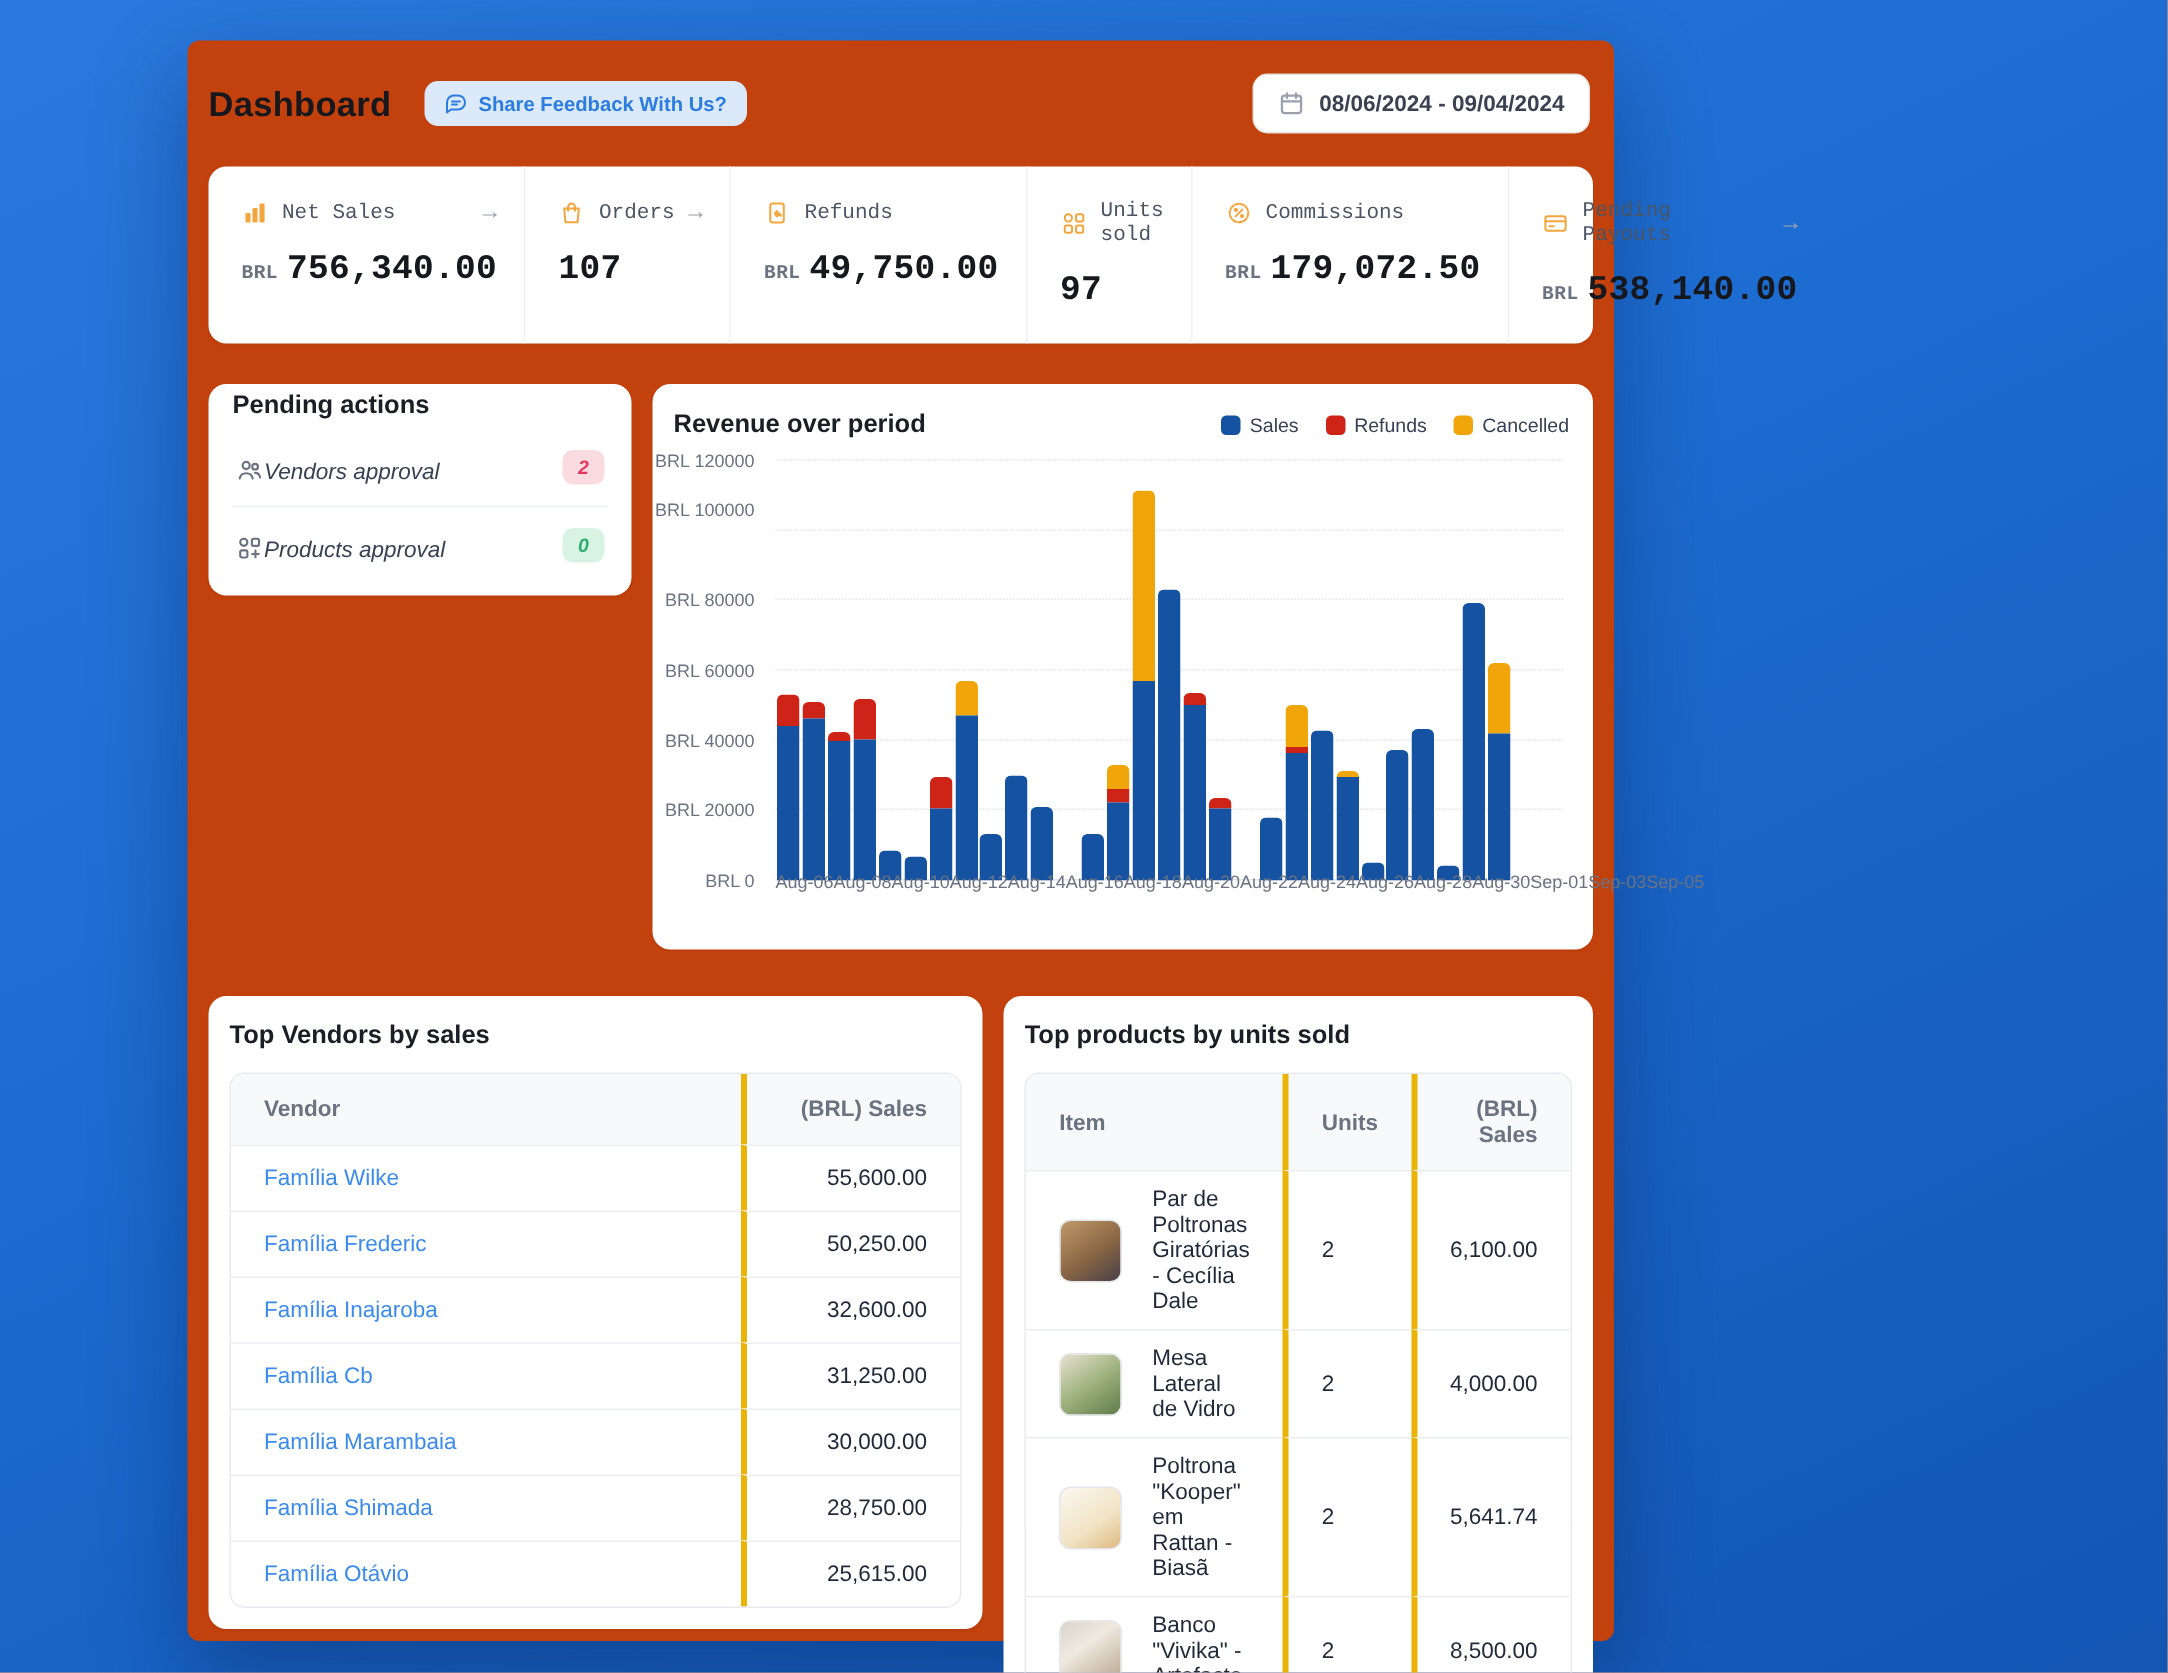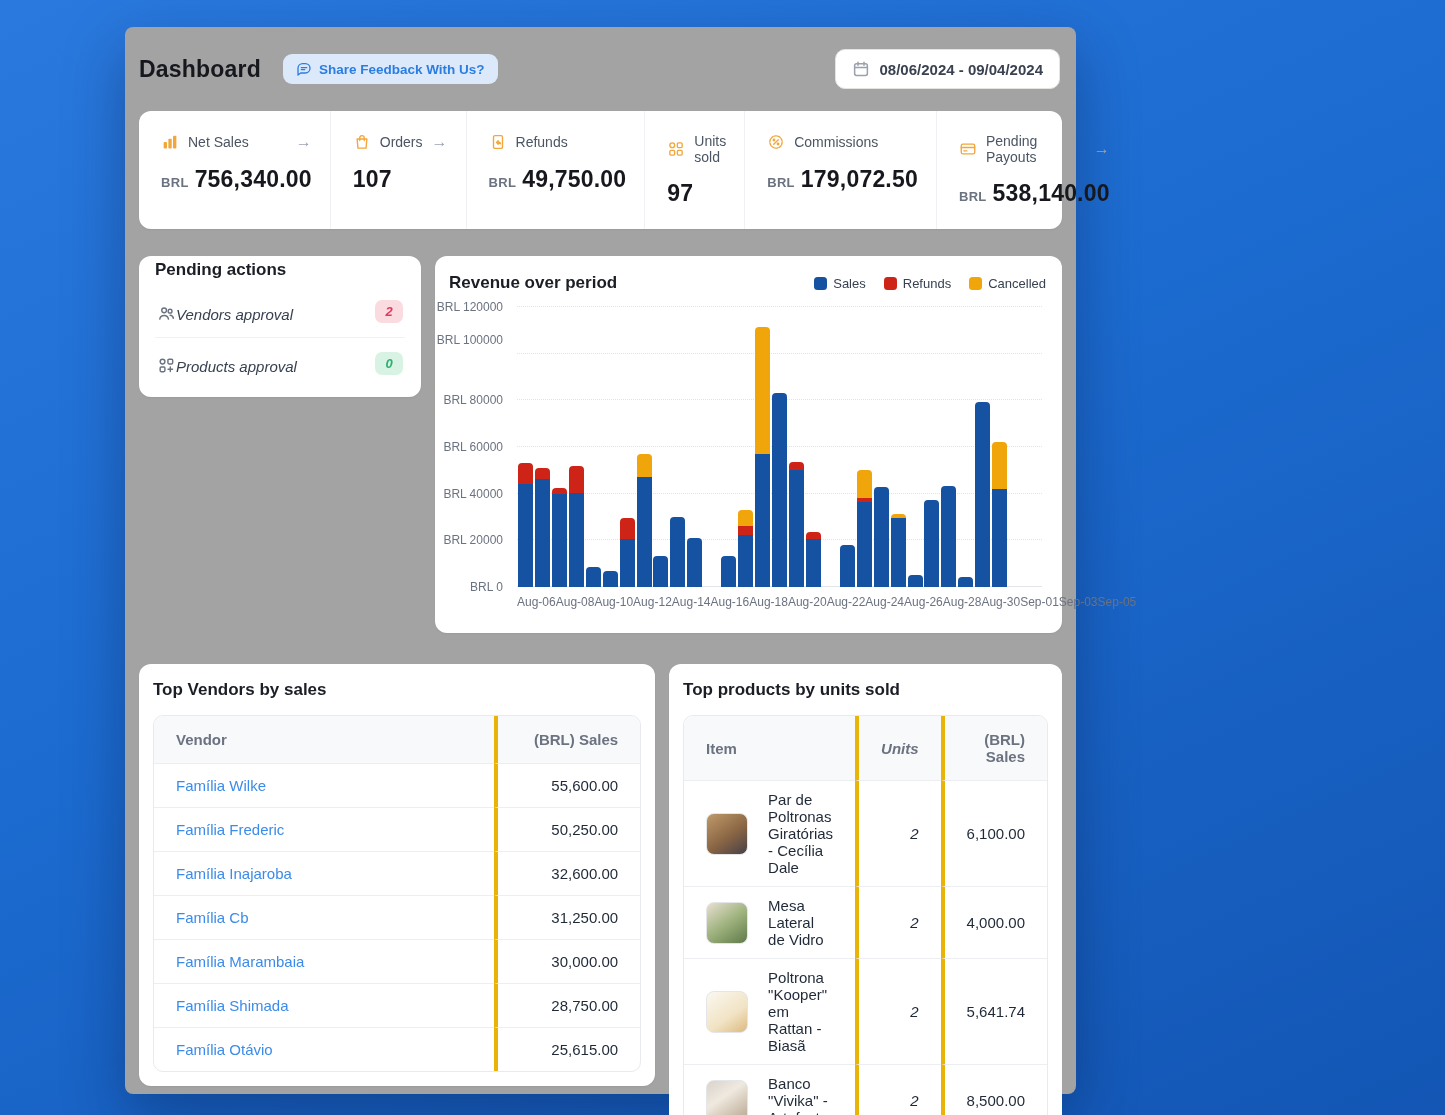--- a/index.html
+++ b/index.html
@@ -4,35 +4,35 @@
 <style>
   * { margin:0; padding:0; box-sizing:border-box; }
   html,body { width:1445px; height:1115px; overflow:hidden; }
   body {
     font-family:"Liberation Sans", sans-serif;
     background: linear-gradient(155deg,#2A79DE 0%,#1C6BD0 45%,#1356B4 100%);
     position:relative; color:#1F2430;
   }
   .panel{
     position:absolute; left:125px; top:27px; width:951px; height:1067px;
-    background:#a3a3a3; border-radius:8px; padding:20px 14px;
+    background:#c2410c; border-radius:8px; padding:20px 14px;
     box-shadow:0 24px 60px rgba(0,20,60,.35);
   }
   
   .hdr{ display:flex; align-items:center; margin:2px 2px 22px 0; }
   .hdr h1{ font-size:23px; font-weight:bold; letter-spacing:.2px; color:#16181D; }
   .fb-pill{ display:flex; align-items:center; gap:7px; margin-left:22px;
     background:#DCE9FB; border:none; border-radius:9px; padding:7px 13px;
     color:#2B7DE0; font-size:13.5px; font-weight:600; cursor:pointer; font-family:inherit; }
   .datepick{ margin-left:auto; display:flex; align-items:center; gap:10px;
     background:#FFFFFF; border:1px solid #E5E4DE; border-radius:10px;
     padding:10px 16px; font-size:15px; font-weight:600; color:#3A4150; cursor:pointer; }
   
   .kpis{ background:#fff; border-radius:12px; box-shadow:0 1px 2px rgba(16,24,40,.05);
-    display:grid; grid-template-columns:repeat(6,1fr); height:118px; }
+    display:grid; grid-template-columns:repeat(6,1fr); height:118px;font-family:Liberation Mono, monospace; }
   .kpi{ padding:22px 18px 0 22px; border-right:1px solid #EFF1F4; position:relative; }
   .kpi:last-child{ border-right:none; }
   .kpi-top{ display:flex; align-items:center; gap:9px; }
   .kpi-top .lbl{ font-size:14px; color:#4B5563; }
   .kpi-arrow{ margin-left:auto; color:#9CA3AF; font-size:16px; }
   .kpi-val{ margin-top:15px; display:flex; align-items:baseline; gap:6px; }
   .kpi-val .cur{ font-size:13px; font-weight:bold; color:#6B7280; letter-spacing:.3px; }
   .kpi-val .num{ font-size:23px; font-weight:bold; color:#16181D; letter-spacing:.2px; }
   
   .midrow{ display:flex; gap:14px; margin-top:27px; align-items:flex-start; }
@@ -58,33 +58,33 @@
   .yaxis{ position:absolute; left:0; top:0; width:62px; height:280px; }
   .ytick{ position:absolute; right:8px; font-size:12px; color:#6B7280; white-space:nowrap;padding-left:44px; }
   .plot{ position:absolute; left:68px; right:4px; top:0; height:280px; }
   .grid{ position:absolute; left:0; right:0; height:0; border-top:1px dotted #E2E3E6; }
   .grid.zero{ border-top:1px solid #E3E5E8; }
   .bars{ position:absolute; left:0; right:0; bottom:0; height:280px; display:flex; align-items:flex-end; }
   .slot{ flex:1; display:flex; justify-content:center; align-items:flex-end; height:100%; }
   .bar{ width:15px; display:flex; flex-direction:column; justify-content:flex-end;
     border-radius:4px 4px 0 0; overflow:hidden; cursor:pointer; }
   .seg{ width:100%; }
-  .xlabels{ position:absolute; left:68px; right:4px; top:288px; display:flex;align-items:center; }
+  .xlabels{ position:absolute; left:68px; right:4px; top:274px; display:flex;align-items:center; }
   .xl{ flex:1; text-align:center; font-size:12px; color:#6B7280; white-space:nowrap; }
   
   .botrow{ display:flex; gap:14px; margin-top:31px; align-items:flex-start; }
   .tablecard{ padding:16px 14px 14px 14px; }
   .vendcard{ width:575px; }
   .prodcard{ flex:1; }
   .tbl{ margin-top:15px; border:1px solid #E8EAED; border-radius:10px; overflow:hidden;
     width:100%; border-collapse:separate; border-spacing:0; }
   .tbl th{ background:#F8F9FB; font-size:15px; font-weight:600; color:#6B7280;
     text-align:left; padding:15px 22px; }
   .tbl th.r, .tbl td.r{ text-align:right; }
-  .tbl th.c, .tbl td.c{ text-align:right;font-style:italic; }
+  .tbl th.c, .tbl td.c{ text-align:left; }
   .tbl td{ border-top:1px solid #ECEEF1; padding:13px 22px; font-size:15px; color:#1F2937; }
   .tbl .divv{ border-left:4px solid #eab308; }
   a.vlink{ color:#3B8BEB; text-decoration:none; font-size:15px; }
   .itemcell{ display:flex; align-items:center; gap:20px; padding:10px 22px !important; font-size:14px; }
   .thumb{ width:42px; height:42px; border-radius:8px; border:1px solid #E3E5E8; flex:0 0 42px; }
   .thumb.t0{ background:linear-gradient(145deg,#C09A6A 0%,#8A6644 55%,#474048 100%); }
   .thumb.t1{ background:linear-gradient(145deg,#E8E0D2 0%,#9FB37E 50%,#5F7A4A 100%); }
   .thumb.t2{ background:linear-gradient(145deg,#FBF8F1 0%,#F1E3C4 60%,#DDB97F 100%); }
   .thumb.t3{ background:linear-gradient(145deg,#D8D3CC 0%,#EFE9DF 40%,#B7A58E 100%); }
   .thumb.t4{ background:linear-gradient(145deg,#CFC9C2 0%,#E8E3DA 45%,#8E8278 100%); }

